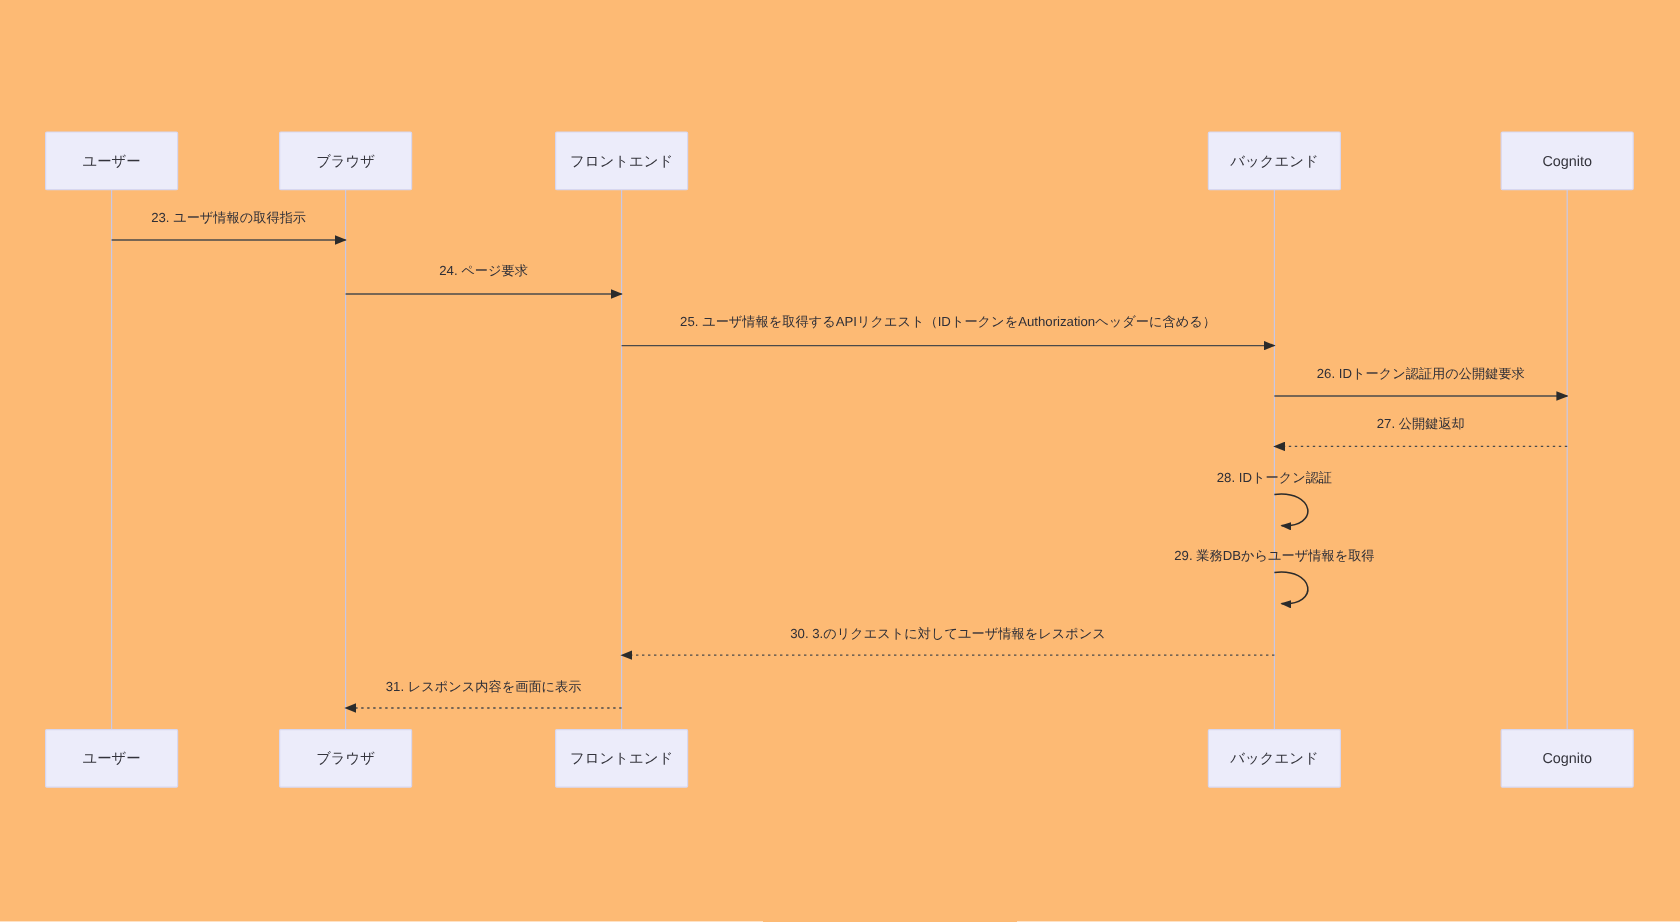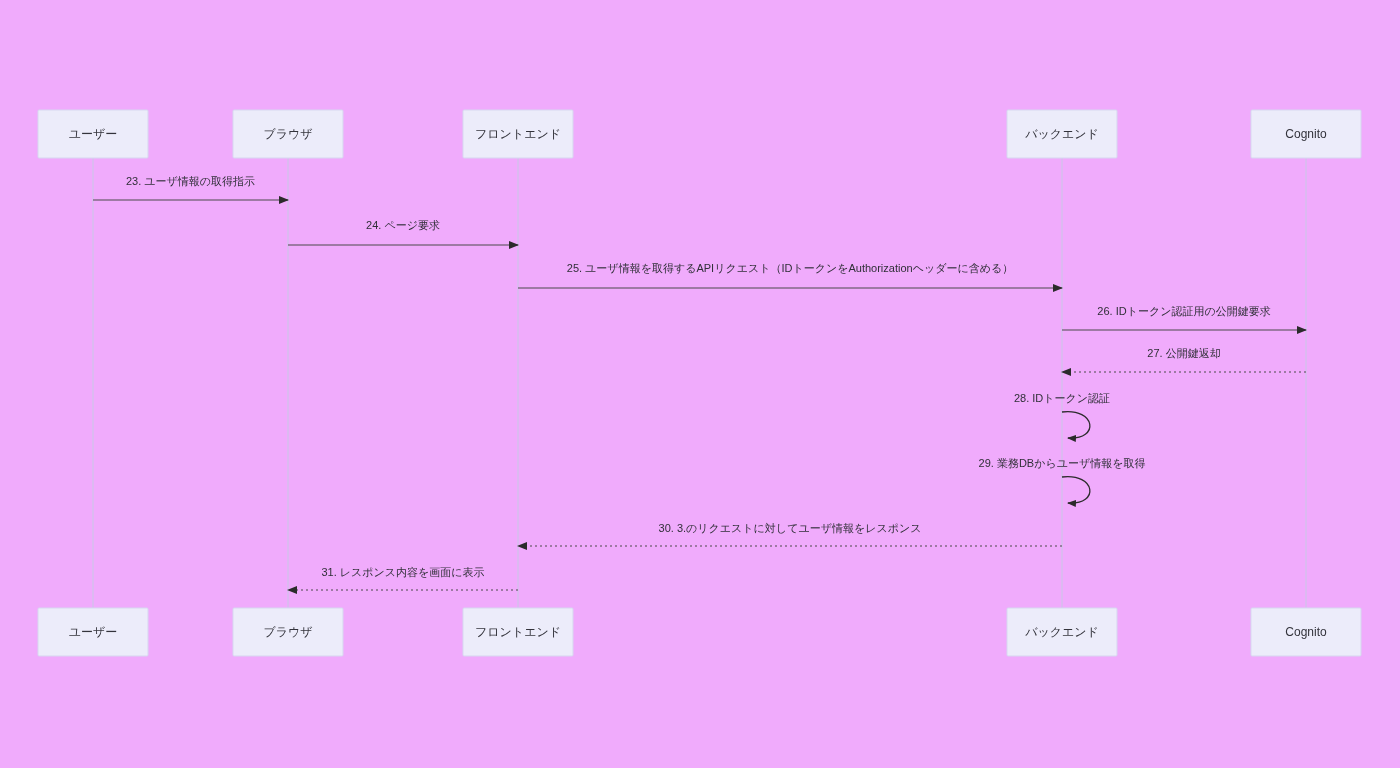--- a/index.html
+++ b/index.html
@@ -11,21 +11,21 @@
   body {
     width: 1400px;
     height: 768px;
     font-family: "Liberation Sans", "DejaVu Sans", sans-serif;
     overflow: hidden;
   }
   #canvas {
     position: relative;
     width: 1400px;
     height: 768px;
-    background: #f0abfc;
+    background: #fdba74;
   }
   svg#diagram {
     position: absolute;
     left: 0;
     top: 0;
     width: 1400px;
     height: 768px;
   }
   .participant-box {
     fill: #ececfa;

